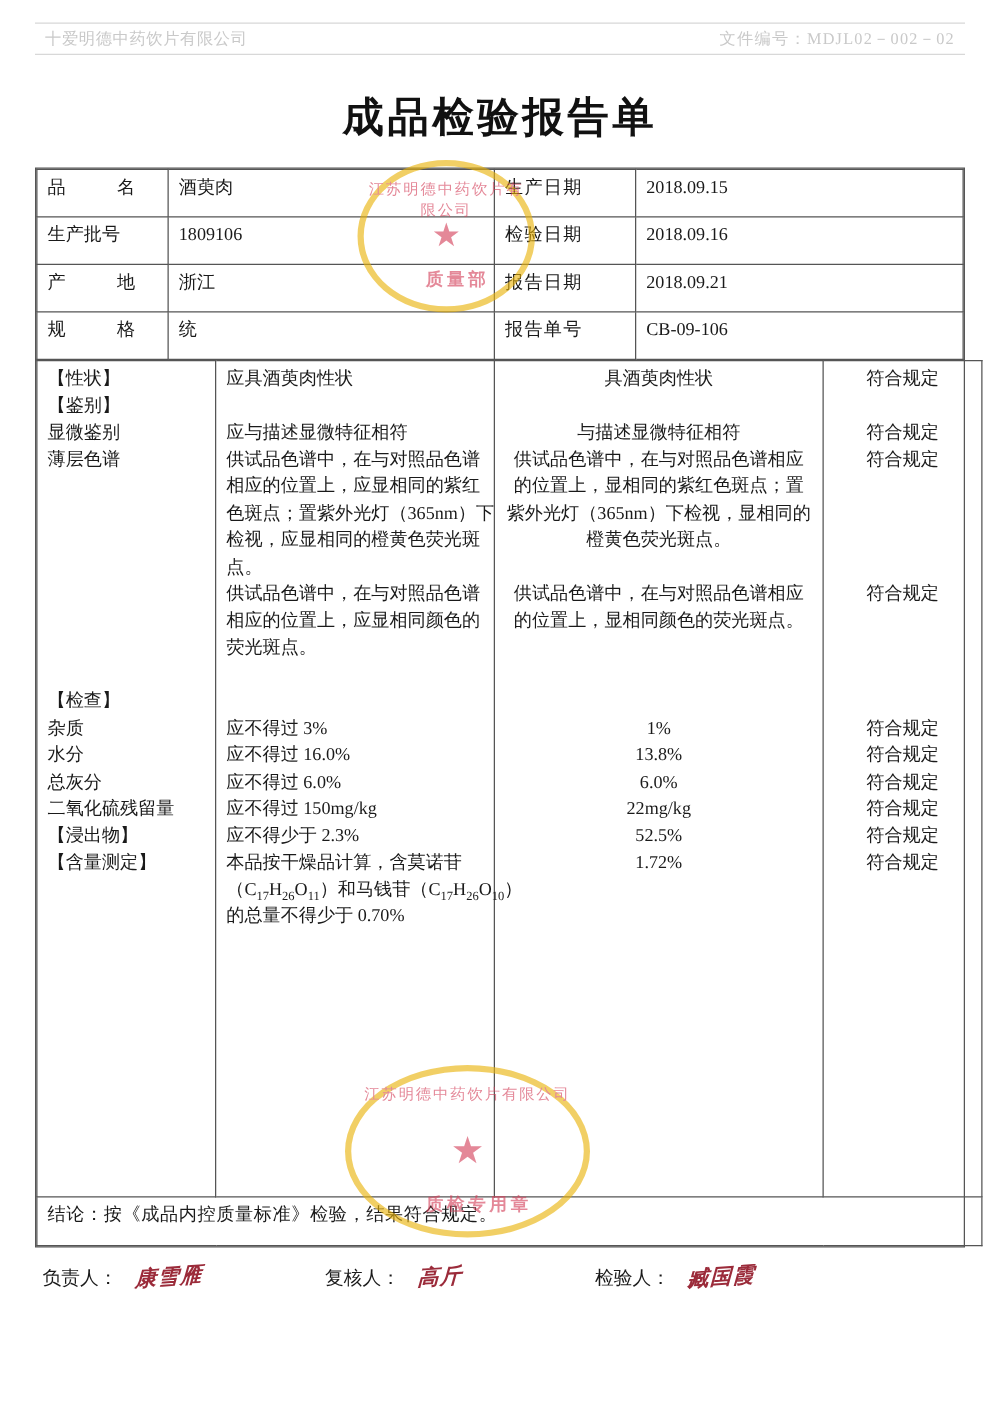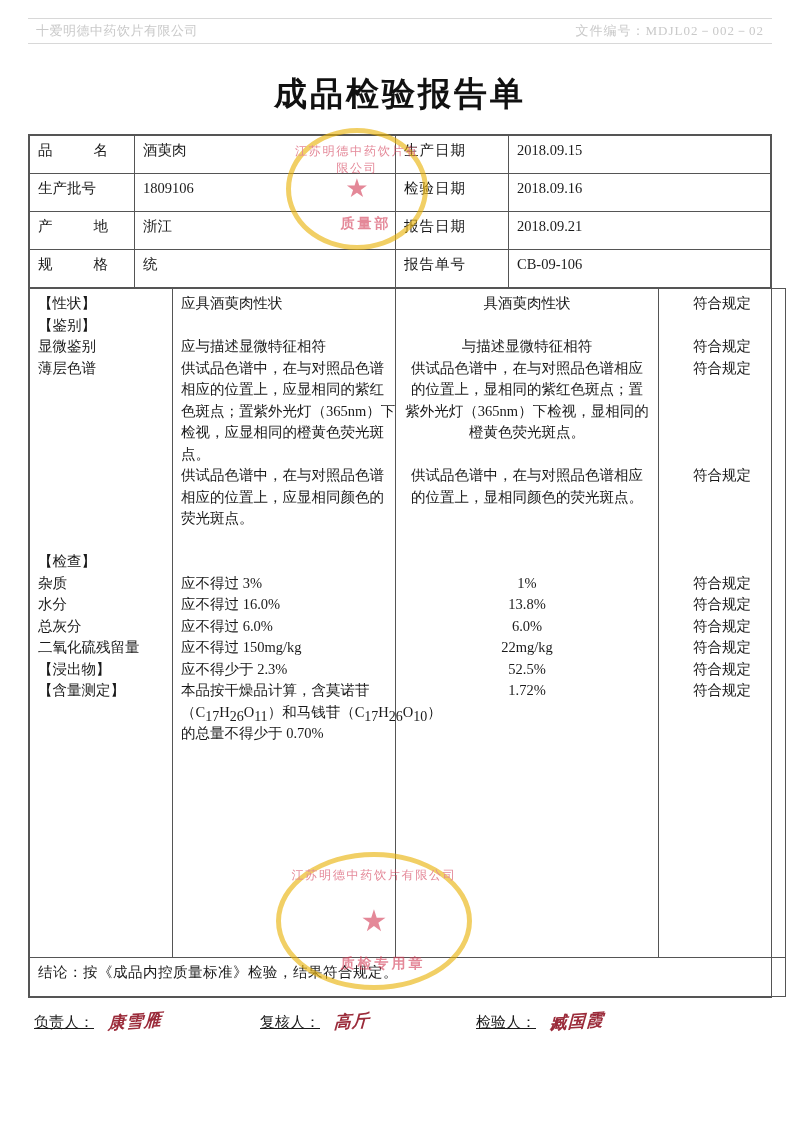--- a/index.html
+++ b/index.html
@@ -96,21 +96,21 @@
     height: 660px;
     padding-top: 10px;
   }
   .c-item    { width: 126px; }
   .c-std     { width: 206px; }
   .c-res     { width: 246px; text-align: center; }
   .c-concl   { width: 110px; text-align: center; }
 
   .line { margin: 0; padding: 0; height: 21.5px; font-size: 14.5px; white-space: nowrap; }
   .line.sp { visibility: hidden; }
-  .sub { font-size: 14px; vertical-align: sub; }
+  .sub { font-size: 10px; vertical-align: sub; }
 
   .c-concl .line { text-align: center; }
 
   
   .concl-row td {
     height: 30px;
     vertical-align: middle;
     font-size: 15px;
     padding-left: 12px;
     letter-spacing: 0.5px;
@@ -122,21 +122,21 @@
     left: 28px;
     width: 744px;
     top: 1010px;
     height: 40px;
     font-size: 15px;
   }
   .sign-block {
     position: absolute;
     top: 0;
   }
-  .sign-label { display: inline-block; text-decoration: underline; }
+  .sign-label { display: inline-block; }
   .sign-name {
     display: inline-block;
     margin-left: 10px;
     font-family: "DejaVu Serif", serif;
     font-style: italic;
     font-weight: bold;
     color: #9b2b3a;
     transform: rotate(-4deg) skewX(-6deg);
     font-size: 17px;
     letter-spacing: 1px;

